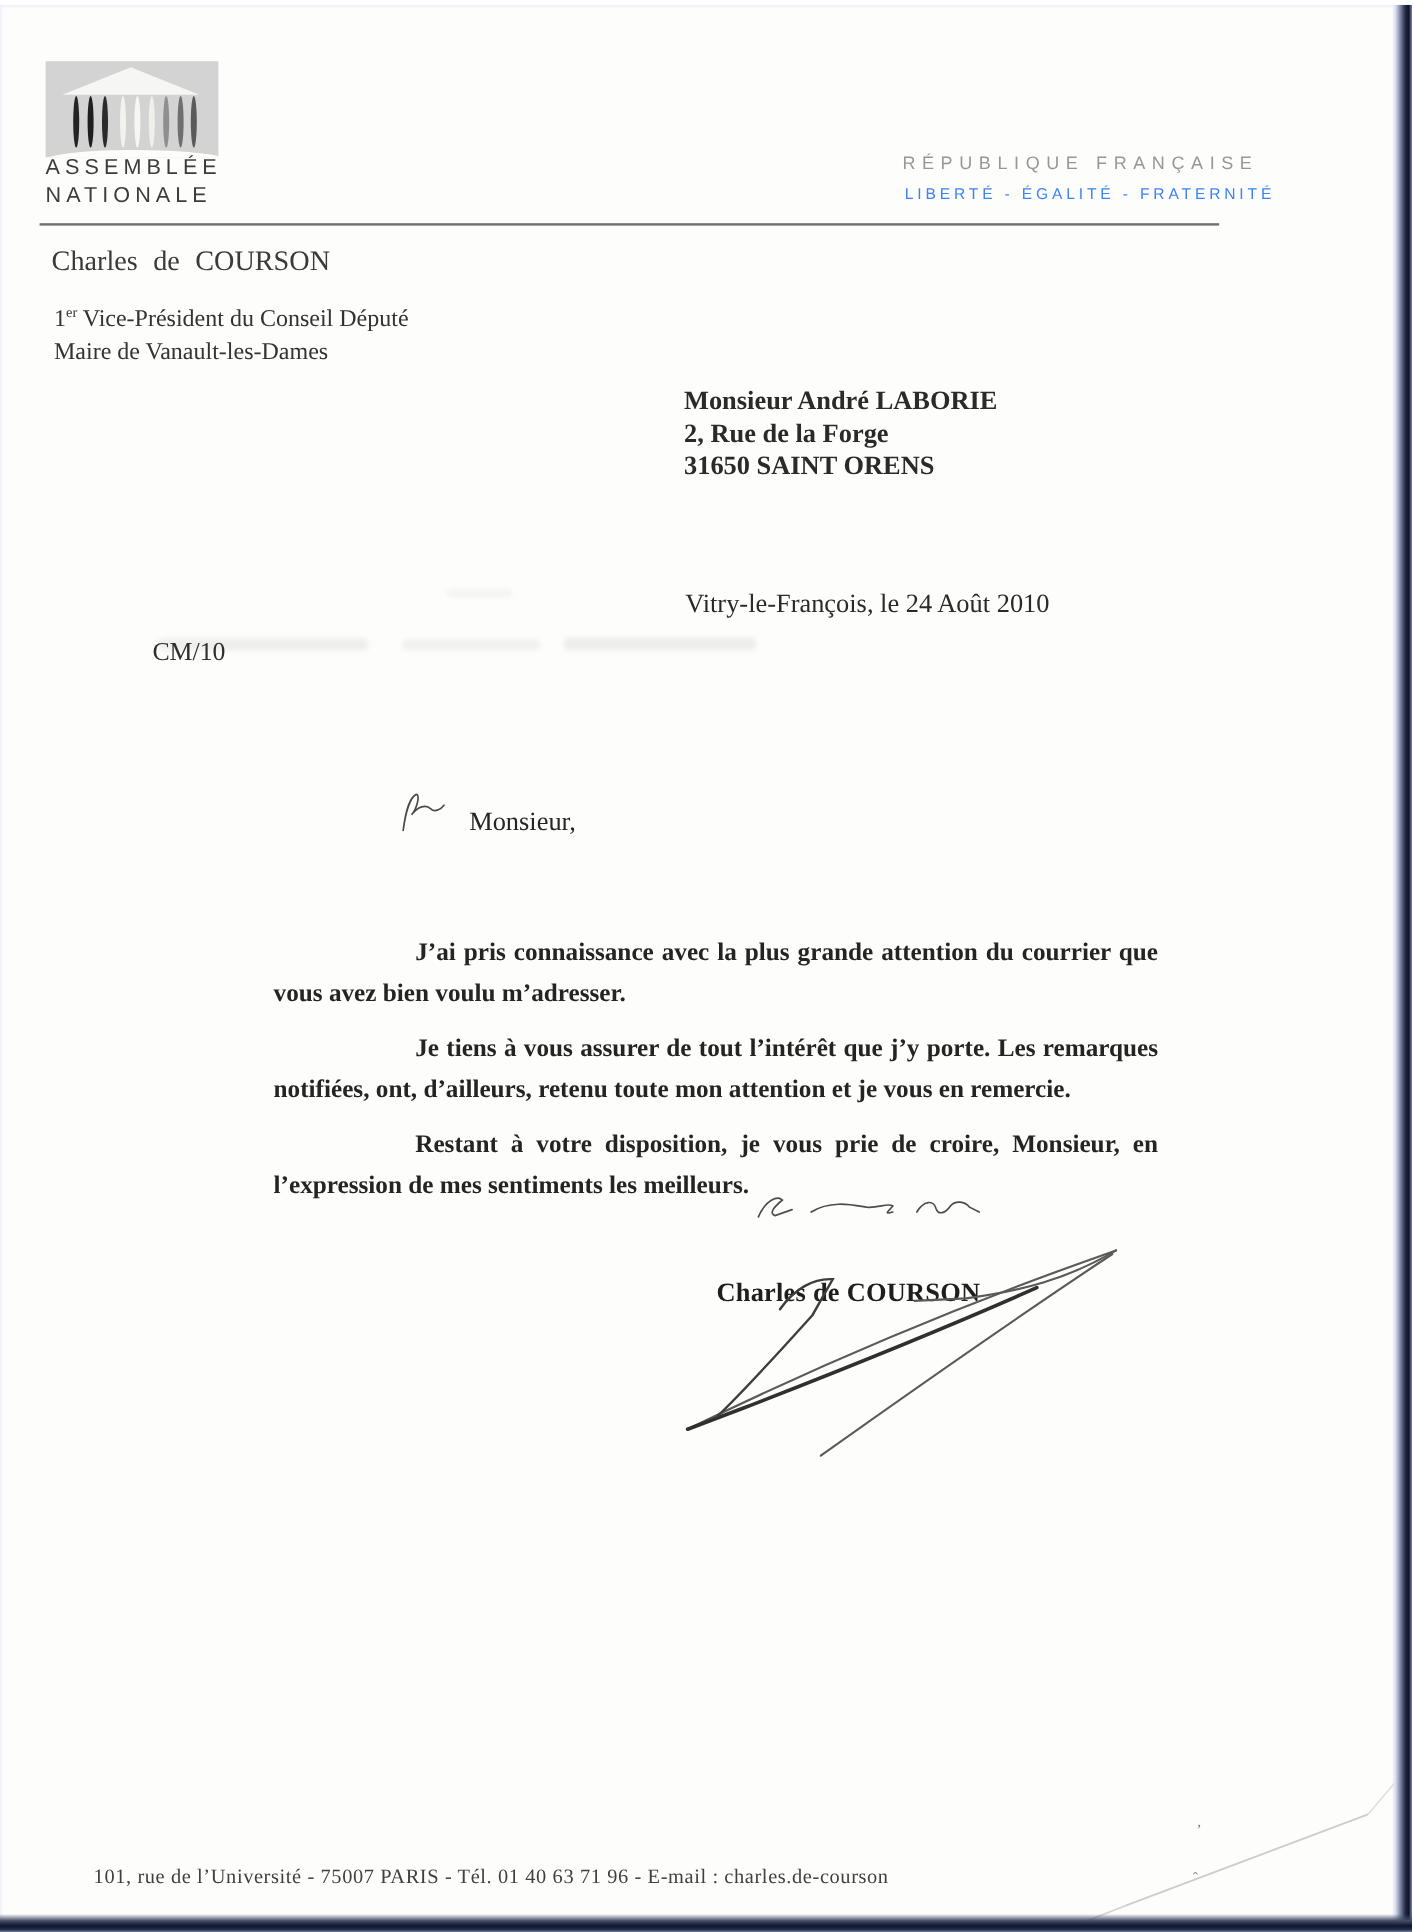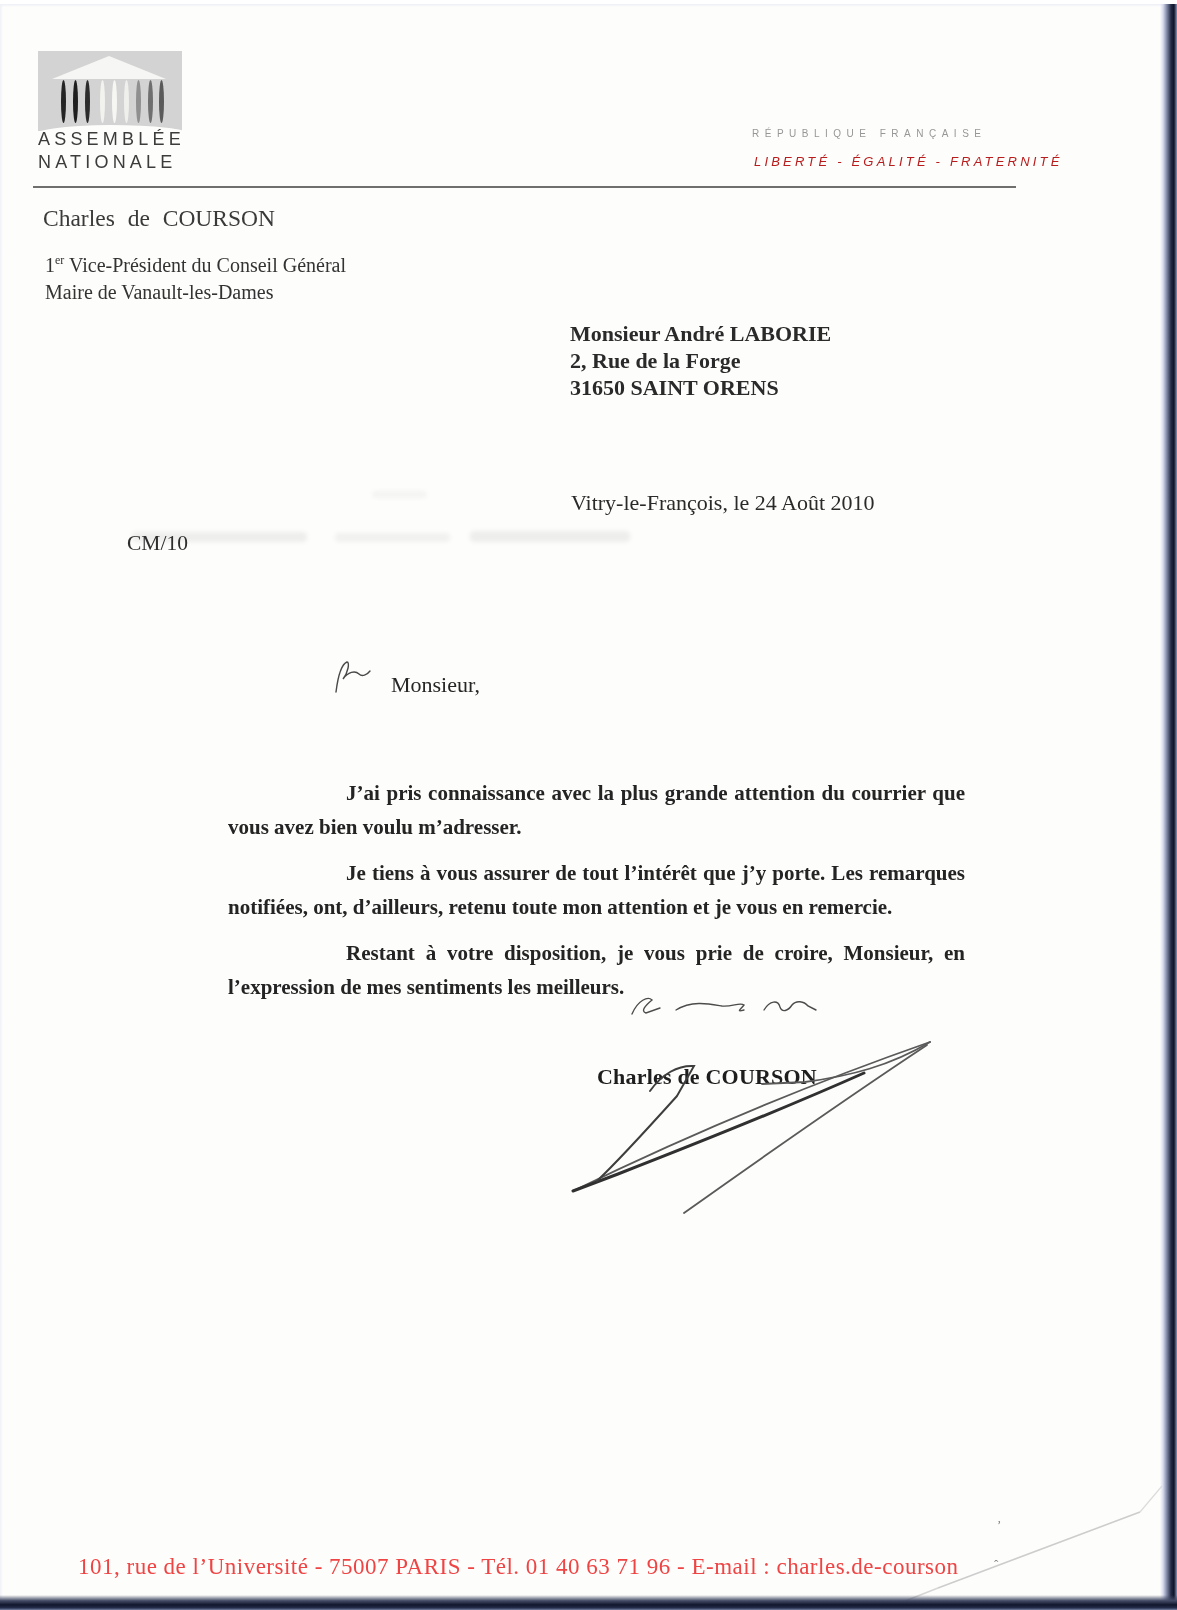--- a/index.html
+++ b/index.html
@@ -24,43 +24,43 @@
   .logo-box{left:38px; top:47px; width:144px; height:80px; background:#d3d3d3; overflow:hidden;}
   .pediment{left:14px; top:5px; width:0; height:0;
     border-left:57px solid transparent; border-right:57px solid transparent;
     border-bottom:23px solid #f6f6f4;}
   .col{top:29px; width:5px; height:43px; border-radius:50%;}
   .logo-foot{left:-8px; bottom:-7px; width:160px; height:13px; background:#fdfdfb; border-radius:50% 50% 0 0 / 90% 70% 0 0;}
   .logo-word{left:38px; font-family:"Liberation Sans", sans-serif; font-size:18px;
     letter-spacing:4.2px; color:#3c3c3c; white-space:nowrap;}
 
   .rf-line1{left:752px; top:124px; font-family:"Liberation Sans", sans-serif;
-    font-size:10px; letter-spacing:5.5px; color:#979797; white-space:nowrap;}
+    font-size:15px; letter-spacing:5.5px; color:#979797; white-space:nowrap;}
   .rf-line2{left:754px; top:150px; font-family:"Liberation Sans", sans-serif;
-    font-size:13px; letter-spacing:3.2px; color:#b91c1c; white-space:nowrap;font-style:italic;}
+    font-size:13px; letter-spacing:3.2px; color:#3b82f6; white-space:nowrap;}
 
   .header-rule{left:33px; top:182px; width:983px; height:2px; background:#4b4b4b; opacity:.8;}
 
   .sender-name{left:43px; top:201px; font-size:23.5px; color:#3a3a3a; word-spacing:7px; white-space:nowrap;}
   .sender-titles{left:45px; top:243px; font-size:20px; color:#333; line-height:27.5px; white-space:nowrap;}
   .sender-titles sup{font-size:12px;}
 
   .recipient{left:570px; top:316px; font-size:22px; line-height:27px; color:#2a2a2a; white-space:nowrap;font-weight:bold;}
   .dateline{left:571px; top:486px; font-size:22px; color:#2a2a2a; white-space:nowrap;}
   .reference{left:127px; top:527px; font-size:21.5px; color:#2e2e2e;}
   .salutation{left:391px; top:668px; font-size:22px; color:#262626;}
 
   .body-text{left:228px; top:772px; width:737px;font-weight:bold;}
   .body-text p{margin:0 0 12px 0; font-size:21px; line-height:34px;
     text-align:justify; text-indent:118px; color:#242424;}
 
   .sig-name{left:597px; top:1060px; font-size:22px; font-weight:bold; color:#1e1e1e; letter-spacing:.2px;}
 
   .footer-line1{left:64px; top:1514px; font-size:19.5px; letter-spacing:.45px; color:#2b2b2b; white-space:nowrap;}
-  .footer-line2{left:78px; top:1550px; font-size:23px; letter-spacing:.5px; color:#ef4444; white-space:nowrap;}
+  .footer-line2{left:78px; top:1550px; font-size:17px; letter-spacing:.5px; color:#404040; white-space:nowrap;}
   .cut-mark{font-size:13px; color:#555; opacity:.75;}
   .cut1{left:997px; top:1513px;} .cut2{left:994px; top:1553px;}
 
   .smudge{background:#6a6a6a; filter:blur(2px); border-radius:4px;}
 
   svg{display:block;}
 </style>
 </head>
 <body>
 
@@ -82,21 +82,21 @@
   <div class="abs logo-word" style="top:125px;">ASSEMBLÉE</div>
   <div class="abs logo-word" style="top:148px;">NATIONALE</div>
 
   <div class="abs rf-line1">RÉPUBLIQUE FRANÇAISE</div>
   <div class="abs rf-line2">LIBERTÉ - ÉGALITÉ - FRATERNITÉ</div>
 
   <div class="abs header-rule"></div>
 
   <div class="abs sender-name">Charles de COURSON</div>
   <div class="abs sender-titles">
-    <div><span>1</span><sup>er</sup><span> Vice-Président du Conseil Général</span></div>
+    <div><span>1</span><sup>er</sup><span> Vice-Président du Conseil Député</span></div>
     <div>Maire de Vanault-les-Dames</div>
   </div>
 
   <div class="abs recipient">
     <div>Monsieur André LABORIE</div>
     <div>2, Rue de la Forge</div>
     <div>31650 SAINT ORENS</div>
   </div>
 
   <div class="abs dateline">Vitry-le-François, le 24 Août  2010</div>

